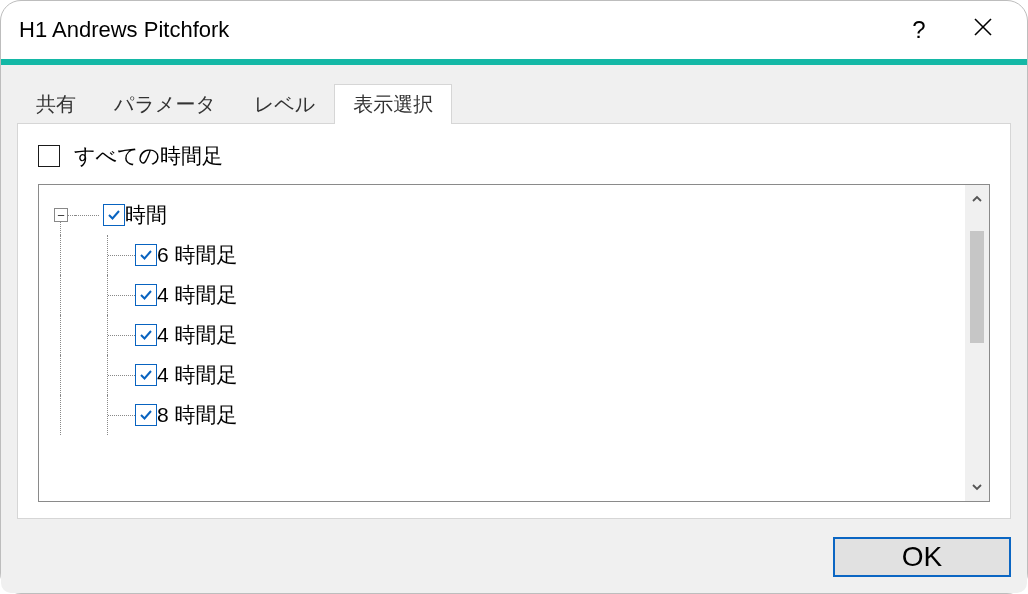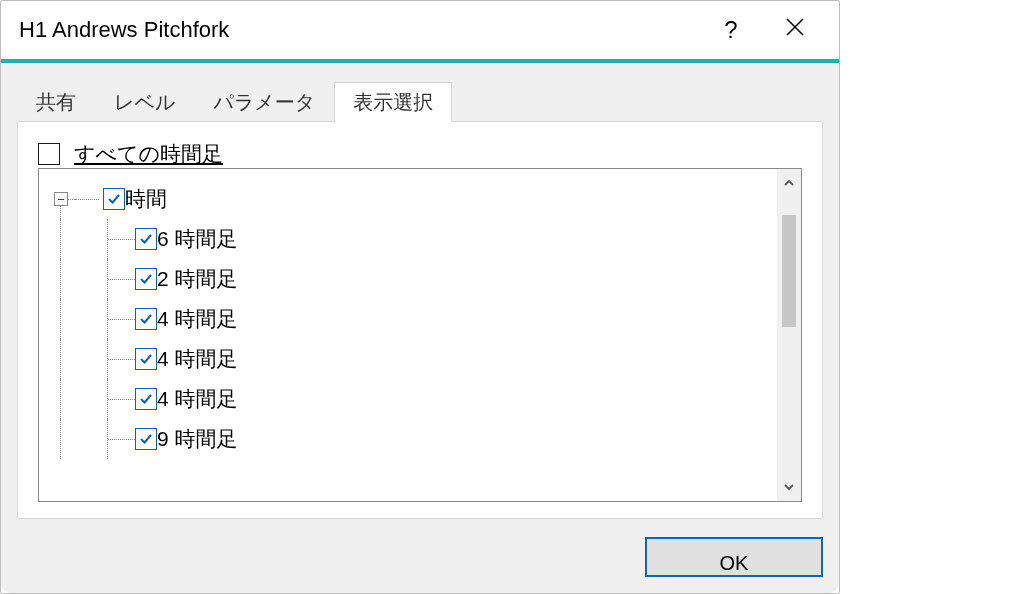--- a/index.html
+++ b/index.html
@@ -5,24 +5,24 @@
   * { box-sizing: border-box; }
   html, body {
     margin: 0; padding: 0;
     width: 1028px; height: 594px;
     font-family: "Yu Gothic UI", "Meiryo", "Segoe UI", sans-serif;
     font-size: 19px;
     background: #fff;
     overflow: hidden;
   }
   .dialog {
-    width: 840px; height: 594px;
+    width: 1028px; height: 594px;
     background: #fff;
     border: 1px solid #bdbdbd;
-    border-radius: 2px;
+    border-radius: 21px;
     display: flex;
     flex-direction: column;
   }
   .titlebar {
     display: flex;
     align-items: center;
     height: 58px;
     padding-left: 18px;
   }
   .titlebar-title {
@@ -40,21 +40,21 @@
     font-size: 22px;
     color: #000;
   }
   .titlebar-help { font-size: 24px; font-weight: 400; }
   .titlebar-close svg { width: 20px; height: 20px; }
   .titlebar-close { margin-right: 12px; }
 
   .client {
     flex: 1;
     background: #f0f0f0;
-    border-top: 4px solid #14b8a6;
+    border-top: 6px solid #14b8a6;
     border-bottom-left-radius: 10px;
     border-bottom-right-radius: 10px;
     padding: 18px 16px 16px 16px;
     display: flex;
     flex-direction: column;
   }
 
   .tabstrip {
     display: flex;
     align-items: flex-end;
@@ -83,21 +83,21 @@
     padding: 18px 20px 16px 20px;
     display: flex;
     flex-direction: column;
     position: relative;
   }
 
   .top-check-row {
     display: flex;
     align-items: center;
     gap: 10px;
-    text-decoration: underline;
+    margin-bottom: 14px;
   }
   .chk {
     width: 22px; height: 22px;
     border: 1.5px solid #1a1a1a;
     display: inline-flex;
     align-items: center;
     justify-content: center;
     background: #fff;
     flex-shrink: 0;
   }
@@ -191,23 +191,23 @@
     justify-content: flex-end;
     gap: 14px;
     margin-top: 18px;
   }
   .btn {
     width: 178px;
     height: 40px;
     background: #e1e1e1;
     border: 1px solid #adadad;
     display: flex;
-    align-items: flex-end;
+    align-items: center;
     justify-content: center;
-    font-size: 20px;
+    font-size: 28px;
     color: #000;
   }
   .btn.primary {
     border: 2.5px solid #0b66c3;
   }
 </style>
 </head>
 <body>
 
 <div class="dialog">
@@ -225,22 +225,22 @@
             <line x1="18" y1="2" x2="2" y2="18" stroke="#000" stroke-width="1.6"></line>
           </svg>
       </span>
     </div>
   </div>
 
   <div class="client">
 
     <div class="tabstrip">
       <div class="tab"><span>共有</span></div>
+      <div class="tab"><span>パラメータ</span></div>
       <div class="tab"><span>レベル</span></div>
-      <div class="tab"><span>パラメータ</span></div>
       <div class="tab active"><span>表示選択</span></div>
     </div>
 
     <div class="tabbody">
 
       <div class="top-check-row">
         <span class="chk"></span>
         <span class="tree-label" style="margin-left:4px;">すべての時間足</span>
       </div>
 
@@ -288,35 +288,20 @@
     </div>
     <div class="conn-col2">
       <div class="v-dotted" style="left:32px;"></div>
       <div class="h-dotted" style="left:33px; right:0;"></div>
     </div>
     <span class="chk blue">
       <svg viewBox="0 0 14 14">
                     <polyline points="2,7 5.5,10.5 12,3" fill="none" stroke="#0863c0" stroke-width="2"></polyline>
                   </svg>
     </span>
-    <span class="tree-label">2 時間足</span>
-  </div>
-              <div class="tree-row">
-    <div class="conn-col">
-      <div class="v-dotted"></div>
-    </div>
-    <div class="conn-col2">
-      <div class="v-dotted" style="left:32px;"></div>
-      <div class="h-dotted" style="left:33px; right:0;"></div>
-    </div>
-    <span class="chk blue">
-      <svg viewBox="0 0 14 14">
-                    <polyline points="2,7 5.5,10.5 12,3" fill="none" stroke="#0863c0" stroke-width="2"></polyline>
-                  </svg>
-    </span>
     <span class="tree-label">4 時間足</span>
   </div>
               <div class="tree-row">
     <div class="conn-col">
       <div class="v-dotted"></div>
     </div>
     <div class="conn-col2">
       <div class="v-dotted" style="left:32px;"></div>
       <div class="h-dotted" style="left:33px; right:0;"></div>
     </div>
@@ -348,21 +333,21 @@
     </div>
     <div class="conn-col2">
       <div class="v-dotted" style="left:32px;"></div>
       <div class="h-dotted" style="left:33px; right:0;"></div>
     </div>
     <span class="chk blue">
       <svg viewBox="0 0 14 14">
                     <polyline points="2,7 5.5,10.5 12,3" fill="none" stroke="#0863c0" stroke-width="2"></polyline>
                   </svg>
     </span>
-    <span class="tree-label">9 時間足</span>
+    <span class="tree-label">8 時間足</span>
   </div>
             </div>
 
         </div>
         <div class="scrollbar">
           <div class="scroll-arrow">
             <svg width="12" height="12" viewBox="0 0 12 12">
                 <polyline points="2,8 6,4 10,8" fill="none" stroke="#555" stroke-width="1.8"></polyline>
               </svg>
           </div>

